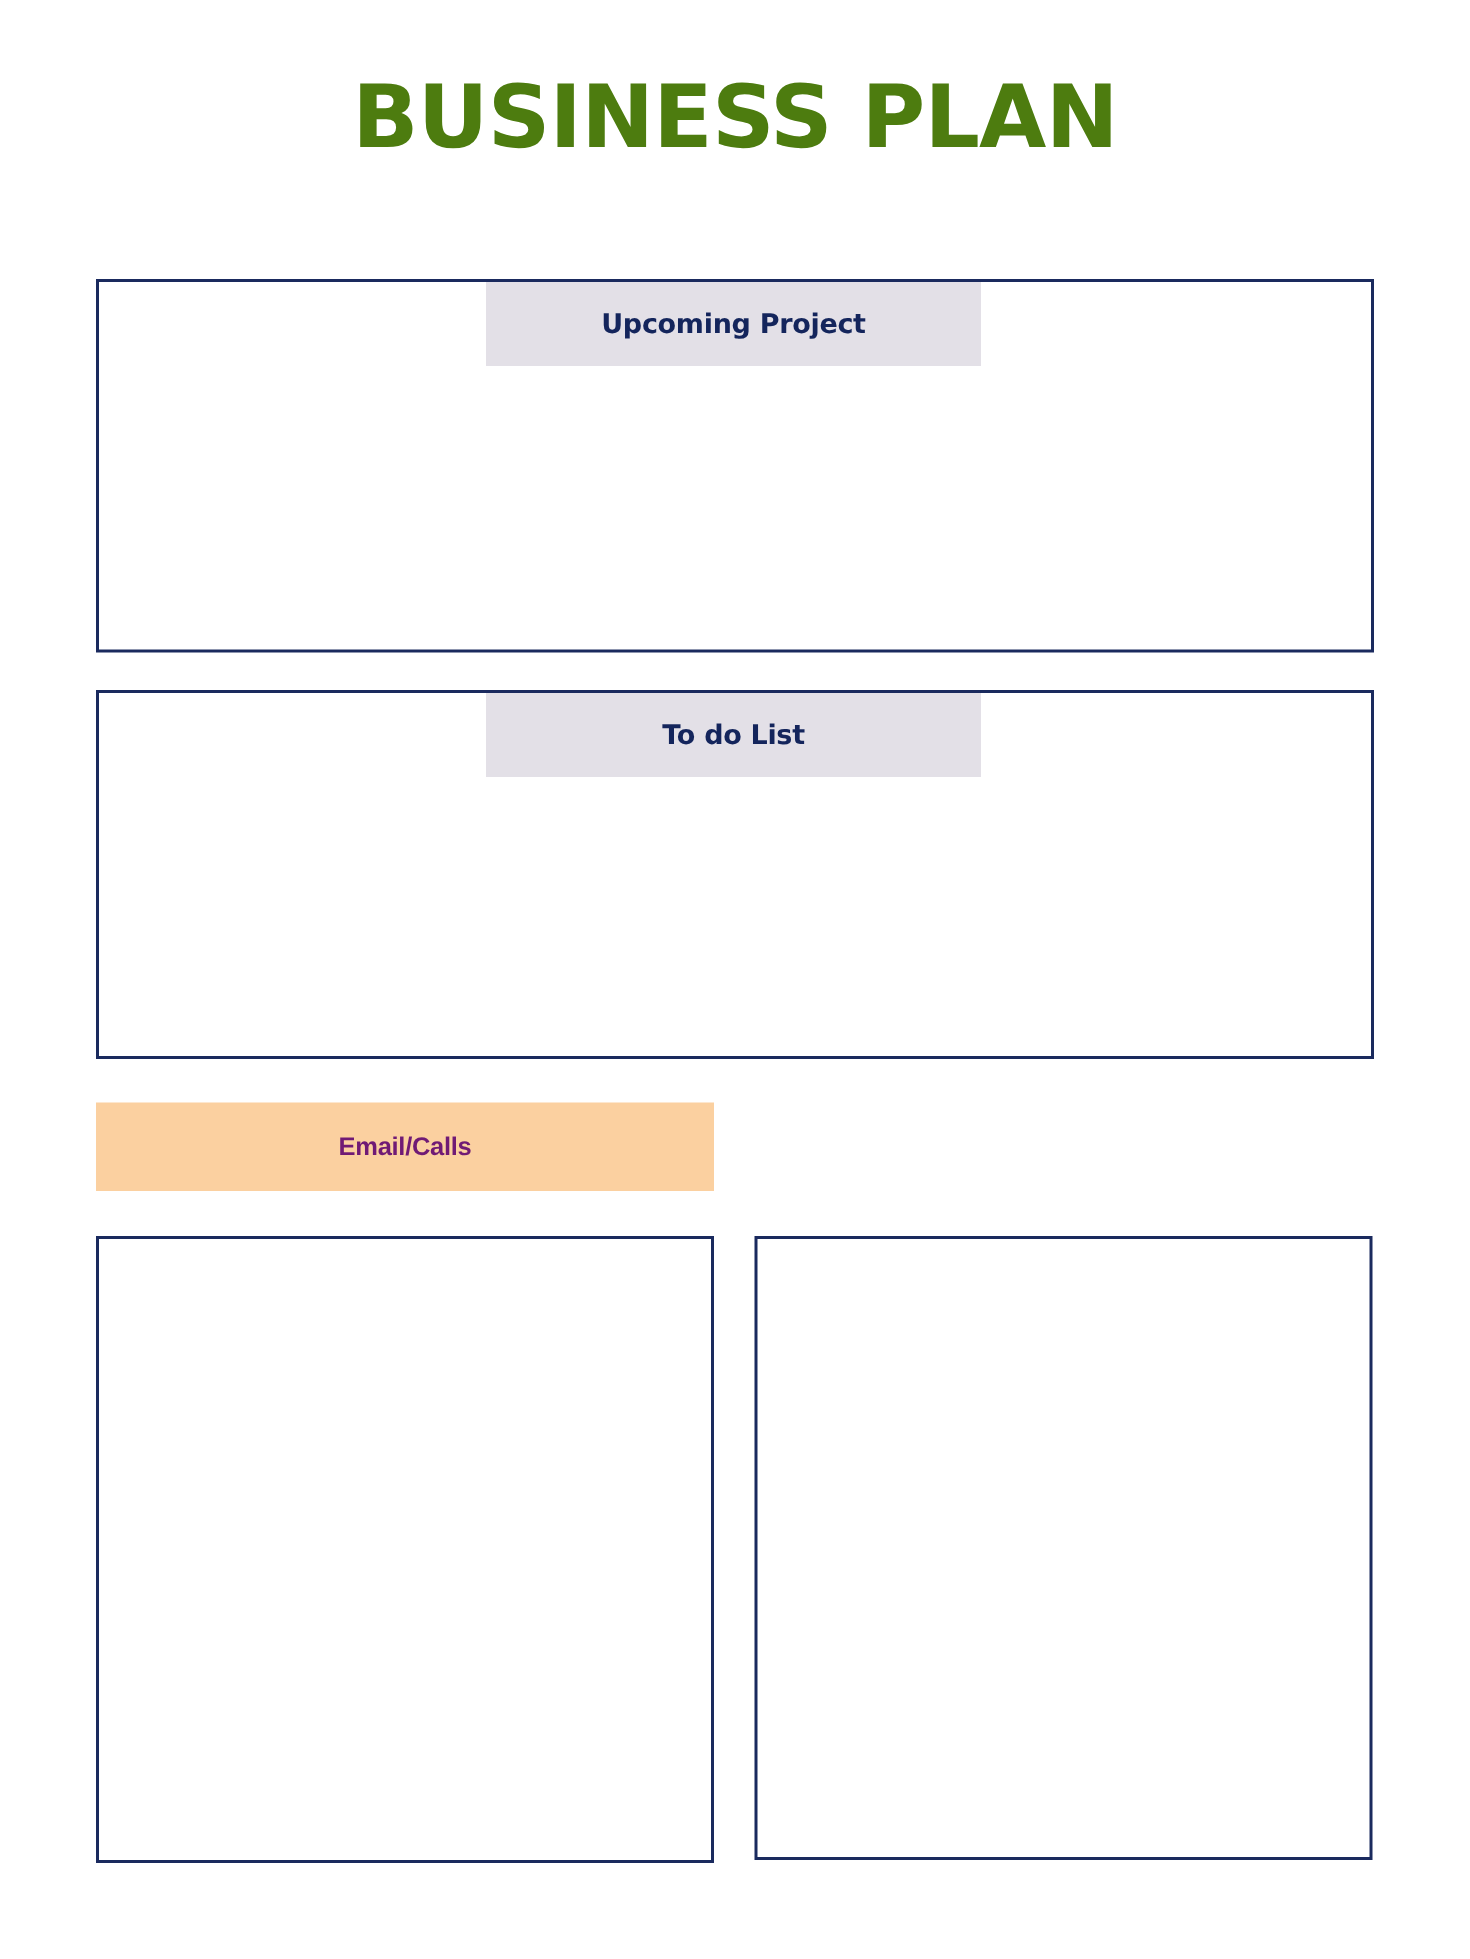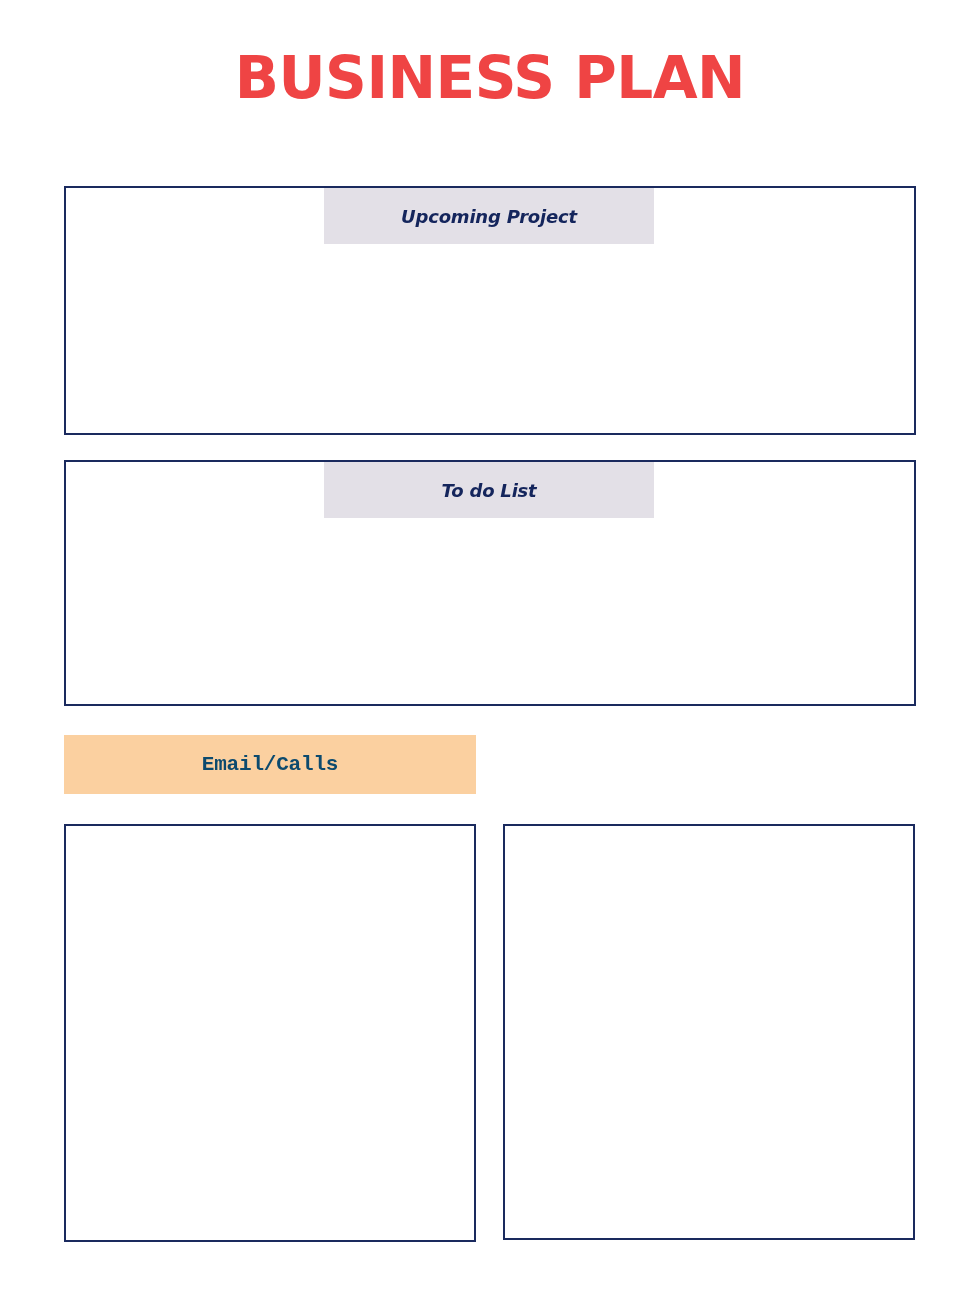--- a/index.html
+++ b/index.html
@@ -26,21 +26,21 @@
     position: absolute;
     left: 0;
     top: 47px;
     width: 980px;
     text-align: center;
     font-family: "DejaVu Sans", sans-serif;
     font-size: 58px;
     line-height: 62px;
     font-weight: 700;
     letter-spacing: -0.5px;
-    color: #ef4444;
+    color: #4d7c0f;
     white-space: nowrap;
   }
 
   
   .panel {
     position: absolute;
     box-sizing: border-box;
     background: #ffffff;
     border: 2px solid #1a2a5e;
   }
@@ -63,21 +63,20 @@
   .panel-heading-band {
     position: absolute;
     top: 0;
     left: 258px;
     width: 330px;
     height: 56px;
     background: #e3e0e7;
     display: flex;
     align-items: center;
     justify-content: center;
-    font-style: italic;
   }
 
   .panel-heading-text {
     font-family: "DejaVu Sans", sans-serif;
     font-size: 18px;
     font-weight: 700;
     letter-spacing: -0.2px;
     color: #14255c;
     white-space: nowrap;
   }
@@ -104,25 +103,25 @@
     width: 412px;
     background: #fbd0a0;
   }
   #band-notes {
     left: 503px;
     top: 735px;
     width: 412px;
     background: #fcd8cc;
   }
   .color-band-text {
-    font-family: Liberation Mono, monospace;
-    font-size: 21px;
+    font-family: Liberation Sans, sans-serif;
+    font-size: 17px;
     font-weight: 700;
     letter-spacing: -0.2px;
-    color: #0c4a6e;
+    color: #701a75;
     white-space: nowrap;
   }
 
   
   #panel-email-body {
     left: 64px;
     top: 824px;
     width: 412px;
     height: 418px;
   }

